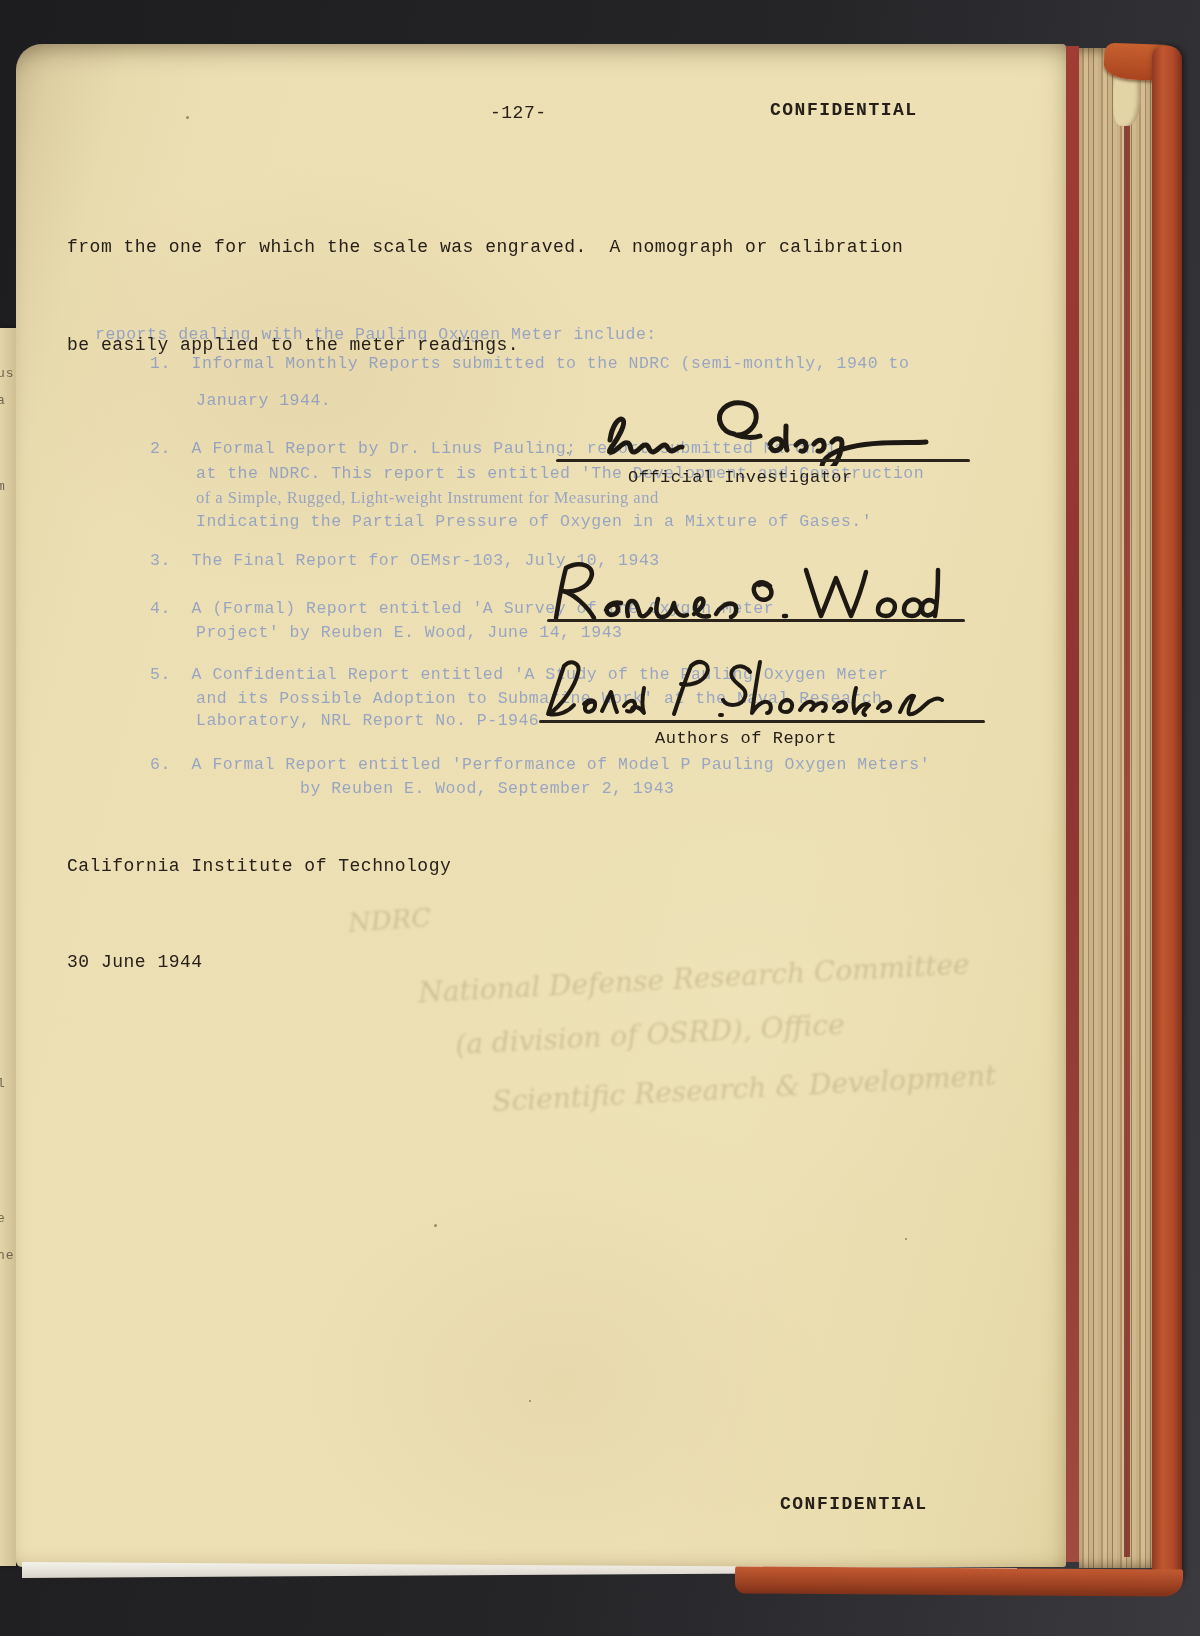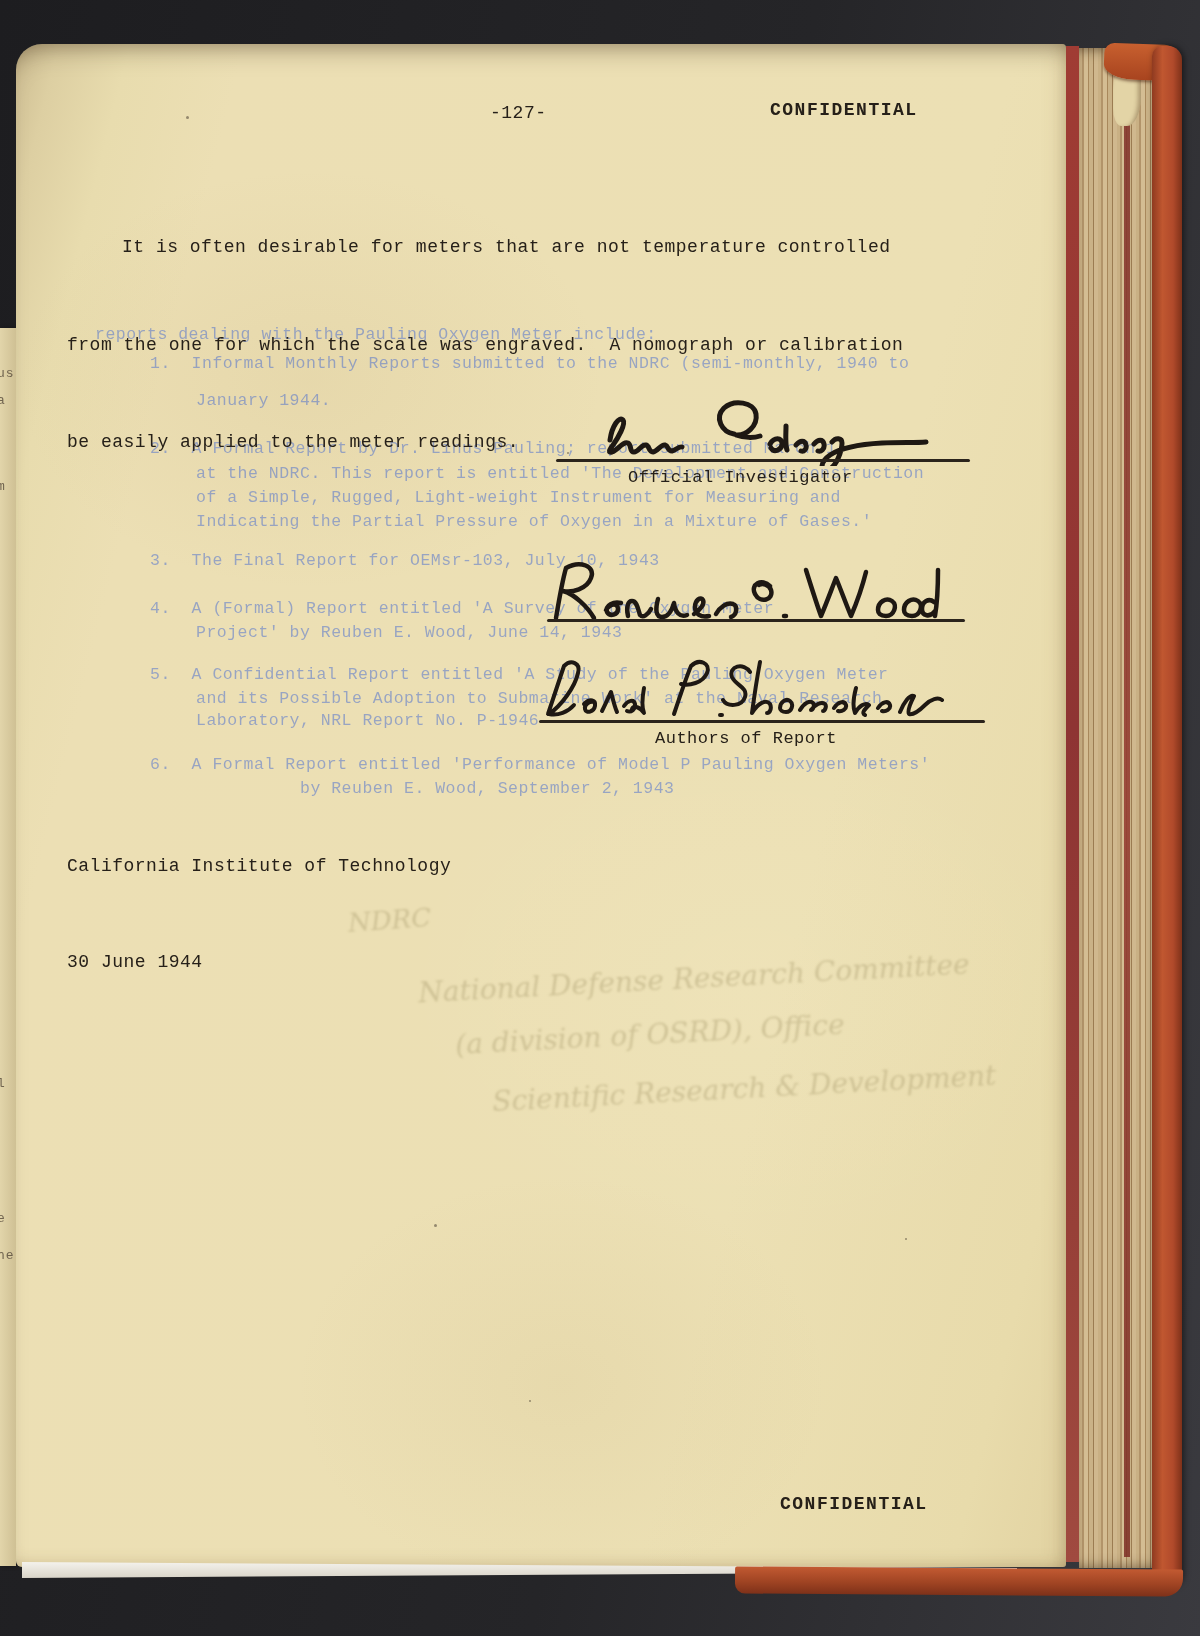--- a/index.html
+++ b/index.html
@@ -122,21 +122,21 @@
 <div class="abs cover-bottom"></div>
 
 <div class="abs content">
 
   <div>
     <div class="ghost-typed" style="left:95px;top:325px;">reports dealing with the Pauling Oxygen Meter include:</div>
     <div class="ghost-typed" style="left:150px;top:354px;">1.  Informal Monthly Reports submitted to the NDRC (semi-monthly, 1940 to</div>
     <div class="ghost-typed" style="left:196px;top:391px;">January 1944.</div>
     <div class="ghost-typed" style="left:150px;top:439px;">2.  A Formal Report by Dr. Linus Pauling; report submitted March 1</div>
     <div class="ghost-typed" style="left:196px;top:464px;">at the NDRC. This report is entitled 'The Development and Construction</div>
-    <div class="ghost-typed" style="left:196px;top:488px;">of a Simple, Rugged, Light-weight Instrument for Measuring and</div>
+    <div class="ghost-typed" style="left:196px;top:488px;font-family:Liberation Serif, serif;">of a Simple, Rugged, Light-weight Instrument for Measuring and</div>
     <div class="ghost-typed" style="left:196px;top:512px;">Indicating the Partial Pressure of Oxygen in a Mixture of Gases.'</div>
     <div class="ghost-typed" style="left:150px;top:551px;">3.  The Final Report for OEMsr-103, July 10, 1943</div>
     <div class="ghost-typed" style="left:150px;top:599px;">4.  A (Formal) Report entitled 'A Survey of the Oxygen Meter</div>
     <div class="ghost-typed" style="left:196px;top:623px;">Project' by Reuben E. Wood, June 14, 1943</div>
     <div class="ghost-typed" style="left:150px;top:665px;">5.  A Confidential Report entitled 'A Study of the Pauling Oxygen Meter</div>
     <div class="ghost-typed" style="left:196px;top:689px;">and its Possible Adoption to Submarine Work' at the Naval Research</div>
     <div class="ghost-typed" style="left:196px;top:711px;">Laboratory, NRL Report No. P-1946</div>
     <div class="ghost-typed" style="left:150px;top:755px;">6.  A Formal Report entitled 'Performance of Model P Pauling Oxygen Meters'</div>
     <div class="ghost-typed" style="left:300px;top:779px;text-align:center;">by Reuben E. Wood, September 2, 1943</div>
   </div>
@@ -145,21 +145,20 @@
     <div class="ghost-hand" style="left:348px;top:905px;font-size:26px;transform:rotate(-4deg);">NDRC</div>
     <div class="ghost-hand" style="left:418px;top:962px;font-size:28px;transform:rotate(-3deg);">National Defense Research Committee</div>
     <div class="ghost-hand" style="left:455px;top:1018px;font-size:28px;transform:rotate(-3deg);">(a division of OSRD), Office</div>
     <div class="ghost-hand" style="left:492px;top:1072px;font-size:28px;transform:rotate(-3deg);">Scientific Research &amp; Development</div>
   </div>
 
   <div class="typed" style="left:490px;top:103px;">-127-</div>
   <div class="typed bold" style="left:770px;top:100px;">CONFIDENTIAL</div>
 
   <div class="typed para">
-    <div class="para-line indent">It is often desirable for meters that are not temperature controlled</div>
     <div class="para-line">from the one for which the scale was engraved.  A nomograph or calibration</div>
     <div class="para-line">be easily applied to the meter readings.</div>
   </div>
 
   <svg class="sig" style="left:558px;top:394px;" width="380" height="72" viewBox="0 0 380 72" aria-label="Linus Pauling">
     <path stroke-width="5" d="M52,46 C54,32 61,22 65,26 C68,30 60,44 55,51 C51,56 50,59 54,58 C60,56 65,47 70,49 C74,51 71,58 76,58 C81,58 83,50 88,51 C92,52 90,58 95,58 C100,57 103,50 107,51 C111,52 109,57 114,57 C118,56 121,52 124,53"></path>
     <path stroke-width="5" d="M176,40 C164,38 156,24 166,14 C176,5 196,8 198,20 C200,32 188,42 178,41 C186,44 196,44 202,42"></path>
     <path stroke-width="5" d="M212,50 C216,43 224,43 224,50 C224,56 216,59 213,54 M228,32 C228,40 227,50 229,56 M238,51 C242,46 247,46 248,51 C249,55 246,58 243,57 M256,50 C260,45 265,45 266,50 C267,55 263,58 260,57 M274,48 C278,43 284,44 284,49 C284,55 279,74 269,76 C262,77 262,68 272,61 C284,53 306,50 324,49 C342,48 358,49 368,48"></path>
   </svg>
   <div class="sig-line" style="left:556px;top:459px;width:414px;"></div>

